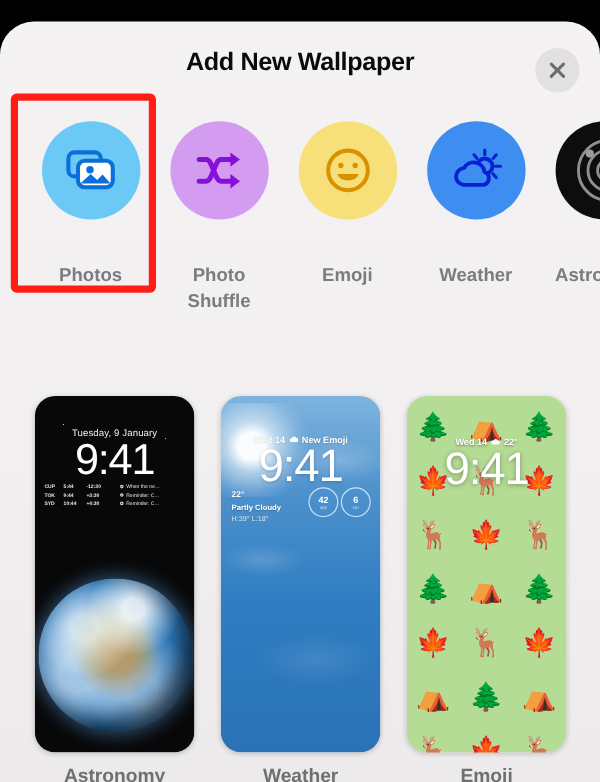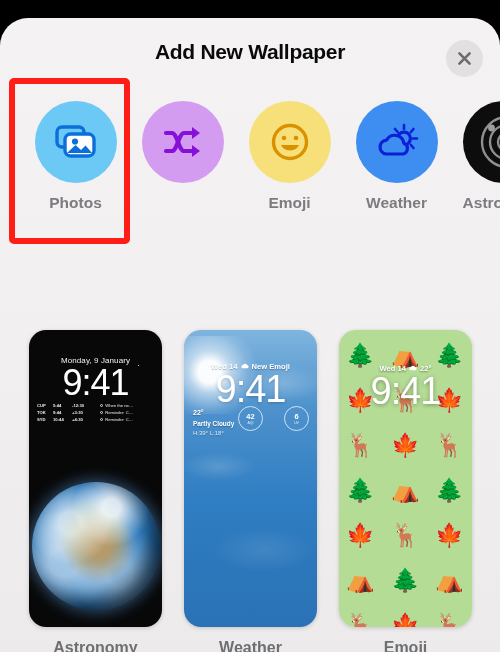--- a/index.html
+++ b/index.html
@@ -48,21 +48,21 @@
     display: flex; flex-direction: column; align-items: center;
     cursor: pointer;
   }
   .cat-ico {
     width: 82px; height: 82px; border-radius: 50%;
     display: flex; align-items: center; justify-content: center;
     margin-bottom: 9px; overflow: hidden;
   }
   .cat-lab {
     font-size: 15.5px; font-weight: bold; color: #7c7c80;
-    text-align: center; line-height: 1.45; max-width: 86px;
+    text-align: center; line-height: 1.45; max-width: 86px; margin-top: 27px;
   }
 
   
   .hl-box {
     position: absolute; left: 9px; top: 78px;
     width: 121px; height: 166px;
     border: 6px solid #ff1d16; border-radius: 5px;
     pointer-events: none; z-index: 30;
   }
 
@@ -167,21 +167,21 @@
   }
   .wx-info{
     position:absolute; left:9px; top:78px; color:#fff; font-size:6px;
     line-height:1.55; text-shadow:0 .5px 1px rgba(0,0,0,.3);
   }
   .wx-temp{ font-size:7px; font-weight:bold; }
   .wx-cond{ font-weight:bold; font-size:6.4px; }
   .wx-hl{ opacity:.82; }
   .gauges{
     position:absolute; right:8px; top:76px;
-    display:flex; gap:21px;
+    display:flex; gap:2px;
   }
   .gauge{
     width:25px; height:25px; border-radius:50%;
     border:1.3px solid rgba(255,255,255,.72);
     display:flex; flex-direction:column; align-items:center; justify-content:center;
     color:#fff;
   }
   .gauge .gv{ font-size:7.5px; font-weight:bold; line-height:1; }
   .gauge .gu{ font-size:3.4px; opacity:.85; margin-top:.5px; }
 
@@ -242,20 +242,21 @@
 
       <div class="cat">
         <div class="cat-ico" style="background:#d39cf0">
           <svg width="42" height="34" viewBox="0 0 42 34">
             <path d="M4 8 h6 c5 0 7 18 12 18 h9" fill="none" stroke="#8710d8" stroke-width="4.2" stroke-linecap="round"></path>
             <path d="M4 26 h6 c5 0 7-18 12-18 h9" fill="none" stroke="#8710d8" stroke-width="4.2" stroke-linecap="round"></path>
             <path d="M30 2 l8 6 -8 6z" fill="#8710d8"></path>
             <path d="M30 20 l8 6 -8 6z" fill="#8710d8"></path>
           </svg>
         </div>
+        <div class="cat-lab">Photo Shuffle</div>
       </div>
 
       <div class="cat">
         <div class="cat-ico" style="background:#f7e07a">
           <svg width="44" height="44" viewBox="0 0 44 44">
             <circle cx="22" cy="22" r="16.5" fill="none" stroke="#d99100" stroke-width="3.4"></circle>
             <circle cx="16" cy="18" r="2.3" fill="#d99100"></circle>
             <circle cx="28" cy="18" r="2.3" fill="#d99100"></circle>
             <path d="M13 25 a9.5 8 0 0 0 18 0z" fill="#d99100"></path>
           </svg>
@@ -296,21 +297,21 @@
       </div>
 
     </div>
 
 
     <div class="cards">
 
       <div class="card-wrap">
         <div class="card">
           <div class="astro-bg"></div>
-          <div class="lk-date">Monday, 9 January</div>
+          <div class="lk-date">Tuesday, 9 January</div>
           <div class="lk-time">9:41</div>
 
           <div class="astro-widgets">
             <div class="wcol">
               <div class="wrow">
                 <span class="c1">CUP</span>
                 <span class="c2">5:44</span>
                 <span>-12:30</span>
               </div>
               <div class="wrow">

